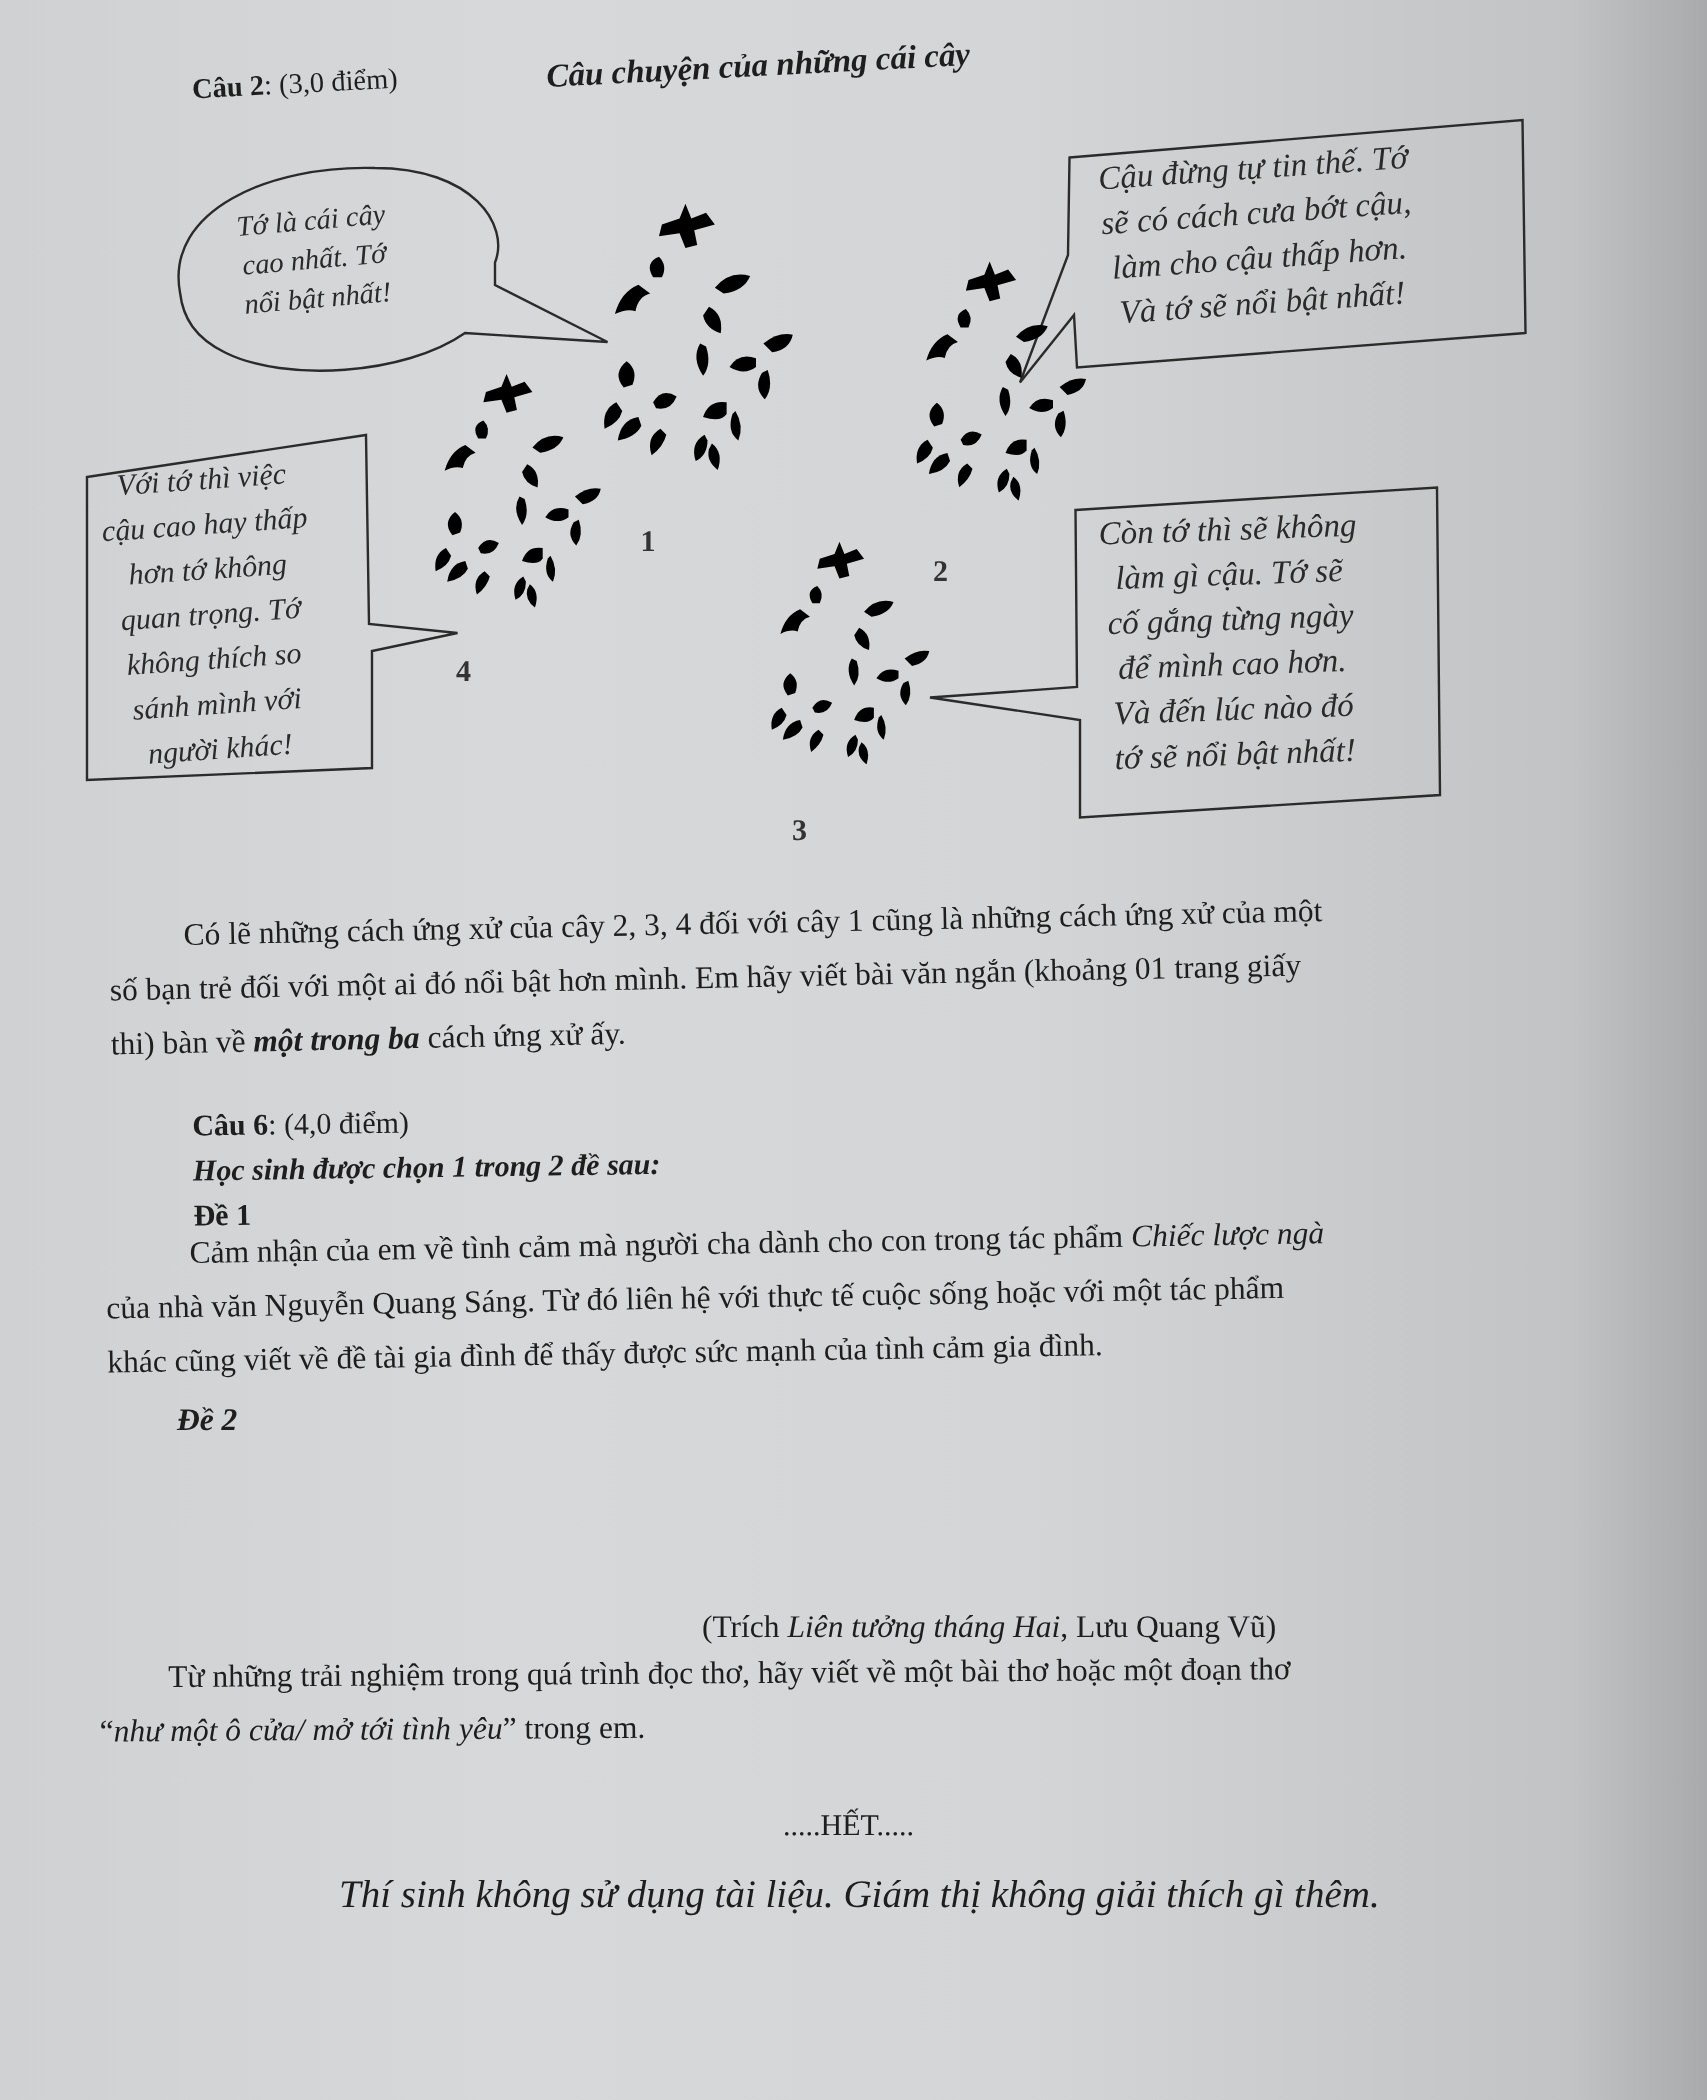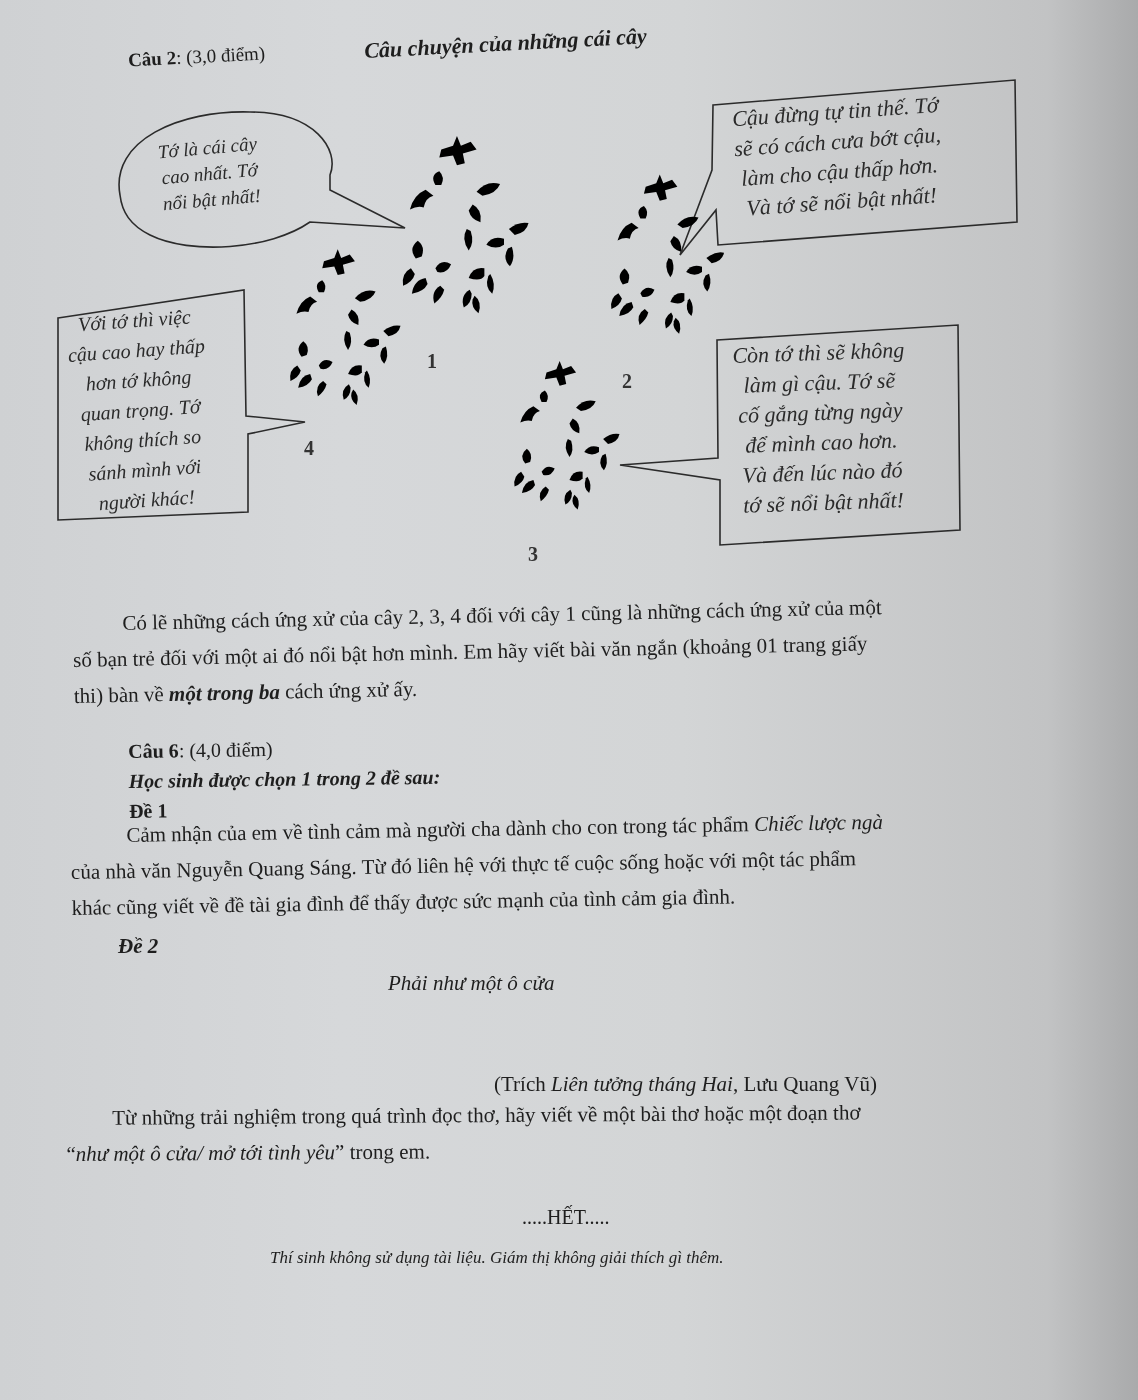--- a/index.html
+++ b/index.html
@@ -130,25 +130,24 @@
 
 <div class="abs para" style="left:70px; top:818px; transform:rotate(-1deg); transform-origin:left top;">
   <div style="padding-left:56px;"><span>Cảm nhận của em về tình cảm mà người cha dành cho con trong tác phẩm </span><span class="italic">Chiếc lược ngà</span></div>
   <div>của nhà văn Nguyễn Quang Sáng. Từ đó liên hệ với thực tế cuộc sống hoặc với một tác phẩm</div>
   <div>khác cũng viết về đề tài gia đình để thấy được sức mạnh của tình cảm gia đình.</div>
 </div>
 
 <div class="abs para bold" style="left:118px; top:928px;font-style:italic;">Đề 2</div>
 
 <div class="abs para italic" style="left:388px; top:966px; line-height:35px;">
-  <div>Phải như một ô cửa</div>
 </div>
-<div class="abs para" style="left:494px; top:1066px;">
+<div class="abs para" style="left:468px; top:1066px;">
   <span>(Trích </span><span class="italic">Liên tưởng tháng Hai</span><span>, Lưu Quang Vũ)</span>
 </div>
 
 <div class="abs para" style="left:66px; top:1100px; transform:rotate(-0.4deg); transform-origin:left top;">
   <div style="padding-left:46px;">Từ những trải nghiệm trong quá trình đọc thơ, hãy viết về một bài thơ hoặc một đoạn thơ</div>
   <div><span>“</span><span class="italic">như một ô cửa/ mở tới tình yêu</span><span>” trong em.</span></div>
 </div>
 
 <div class="abs" style="left:522px; top:1206px; font-size:20px;">.....HẾT.....</div>
-<div class="abs italic" style="left:226px; top:1248px; font-size:17px;margin-left:44px;">Thí sinh không sử dụng tài liệu. Giám thị không giải thích gì thêm.</div>
+<div class="abs italic" style="left:226px; top:1248px; font-size:26px;">Thí sinh không sử dụng tài liệu. Giám thị không giải thích gì thêm.</div>
 
 </body></html>

